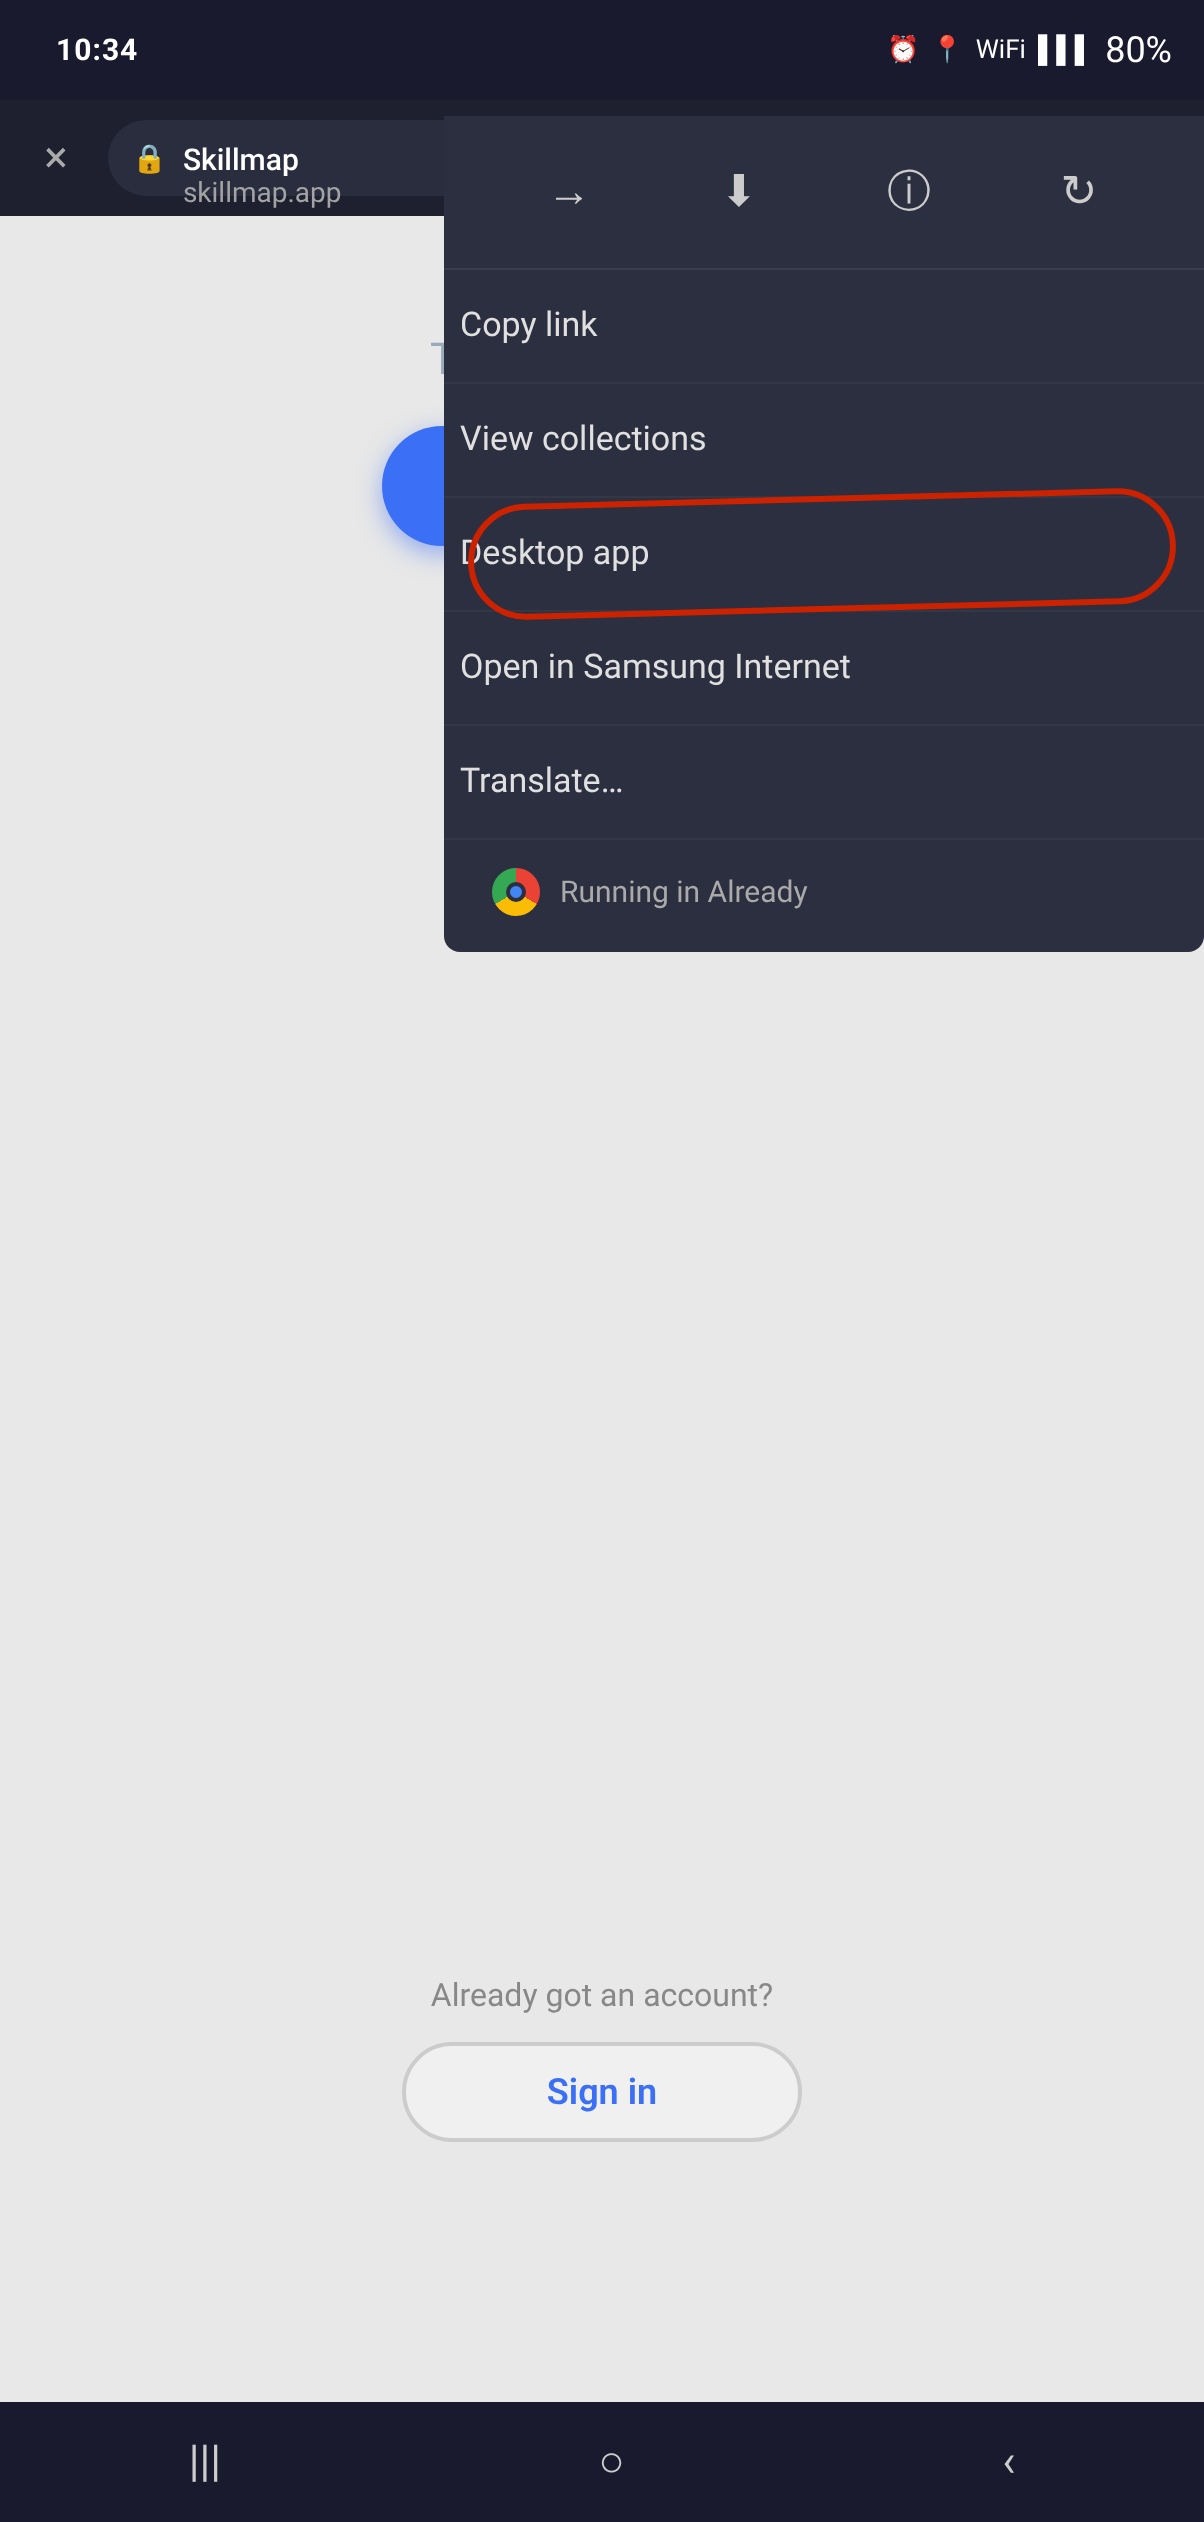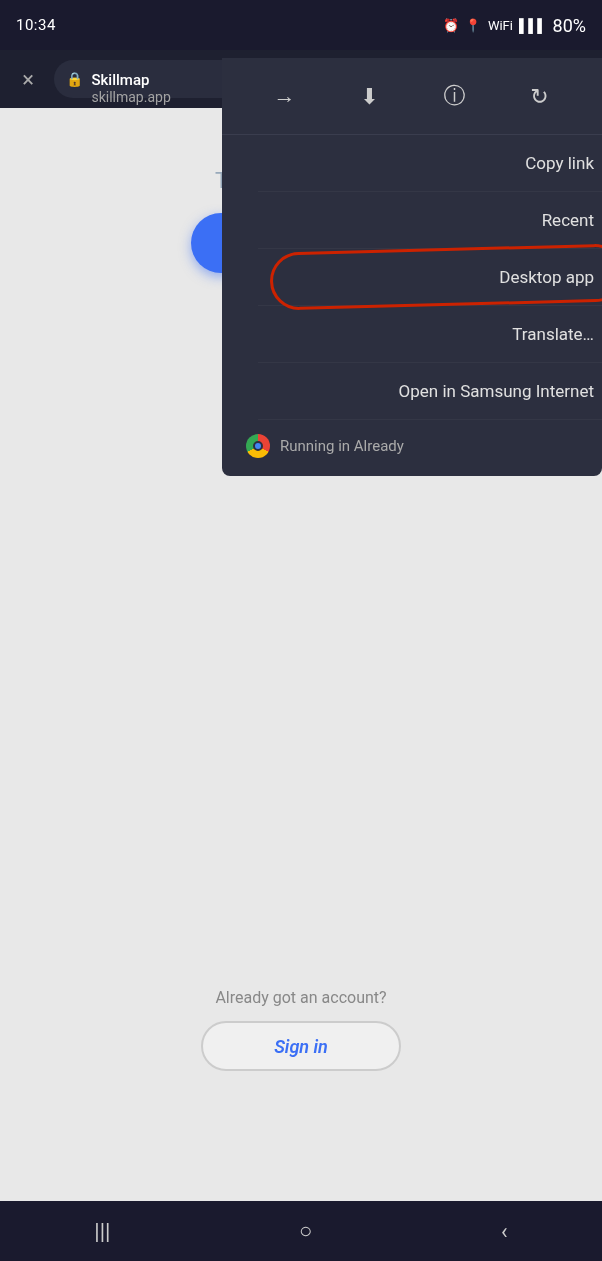--- a/index.html
+++ b/index.html
@@ -21,22 +21,23 @@
       display: flex;
       align-items: center;
       justify-content: space-between;
       padding: 0 16px;
       position: relative;
       z-index: 100;
     }
     .status-bar-left {
       font-size: 15px;
       color: #fff;
-      font-weight: 400;
+      font-weight: 700;
       letter-spacing: 0.5px;
+      margin-left: 12px;
     }
     .status-bar-right {
       display: flex;
       align-items: center;
       gap: 6px;
     }
     .status-icon {
       color: #fff;
       font-size: 13px;
     }
@@ -140,21 +141,20 @@
     .sign-in-button {
       width: 200px;
       height: 50px;
       border: 2px solid #ccc;
       border-radius: 30px;
       background: #f0f0f0;
       display: flex;
       align-items: center;
       justify-content: center;
       cursor: pointer;
-      font-style: italic;
     }
     .sign-in-label {
       color: #3b6ff5;
       font-size: 18px;
       font-weight: 600;
     }
 
     
     .bottom-nav {
       position: absolute;
@@ -205,23 +205,22 @@
     }
 
     
     .menu-item {
       padding: 18px 8px;
       color: #e0e0e0;
       font-size: 17px;
       cursor: pointer;
       display: flex;
       align-items: center;
-      justify-content: flex-end;
+      justify-content: flex-start;
       border-bottom: 1px solid rgba(255,255,255,0.04);
-      margin-left: 36px;
     }
     .menu-item-label {
       font-size: 17px;
       color: #e0e0e0;
     }
 
     
     .install-app-item {
       position: relative;
     }
@@ -324,33 +323,33 @@
     <div class="dropdown-toolbar-icon">→</div>
     <div class="dropdown-toolbar-icon">⬇</div>
     <div class="dropdown-toolbar-icon">ⓘ</div>
     <div class="dropdown-toolbar-icon">↻</div>
   </div>
 
   <div class="menu-item">
     <span class="menu-item-label">Copy link</span>
   </div>
   <div class="menu-item">
-    <span class="menu-item-label">Recent</span>
+    <span class="menu-item-label">View collections</span>
   </div>
 
   <div class="menu-item install-app-item">
     <span class="menu-item-label">Desktop app</span>
     <div class="red-circle-overlay"></div>
   </div>
 
   <div class="menu-item">
+    <span class="menu-item-label">Open in Samsung Internet</span>
+  </div>
+  <div class="menu-item">
     <span class="menu-item-label">Translate…</span>
-  </div>
-  <div class="menu-item">
-    <span class="menu-item-label">Open in Samsung Internet</span>
   </div>
 
   <div class="running-in-chrome">
     <div class="chrome-circle-outer">
       <div class="chrome-circle-inner"></div>
     </div>
     <span class="running-text">Running in Already</span>
   </div>
 </div>
 

